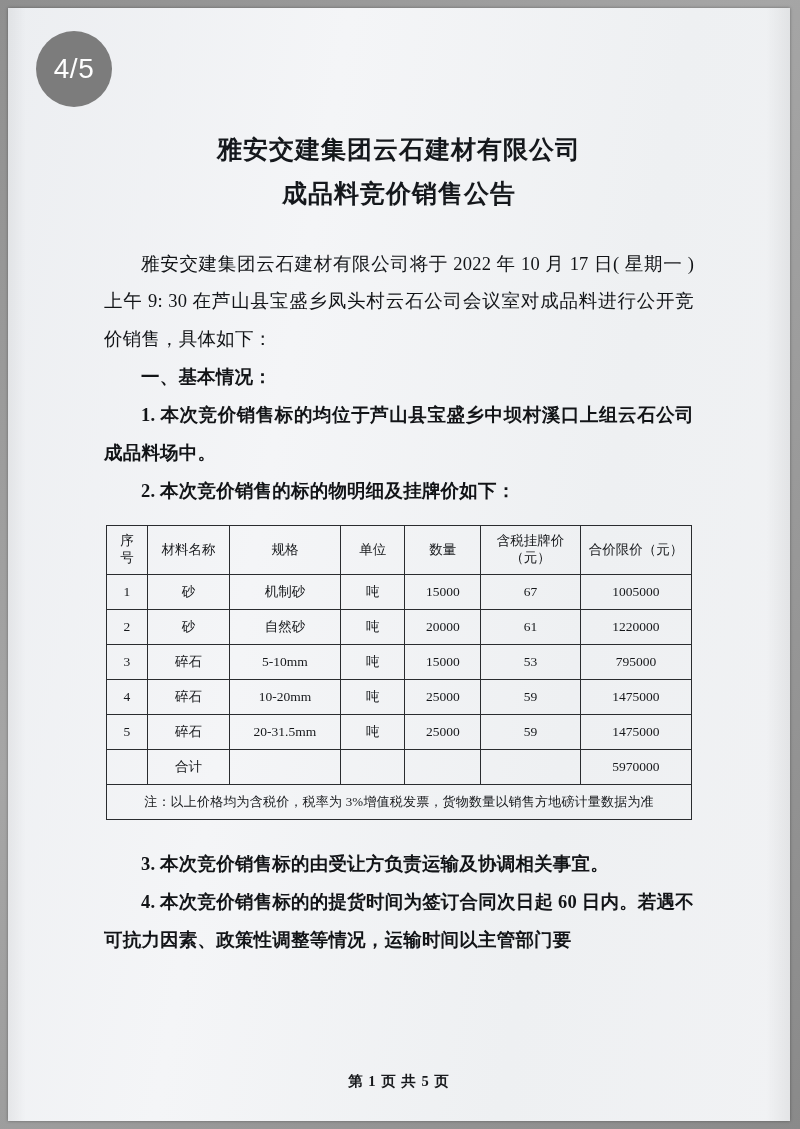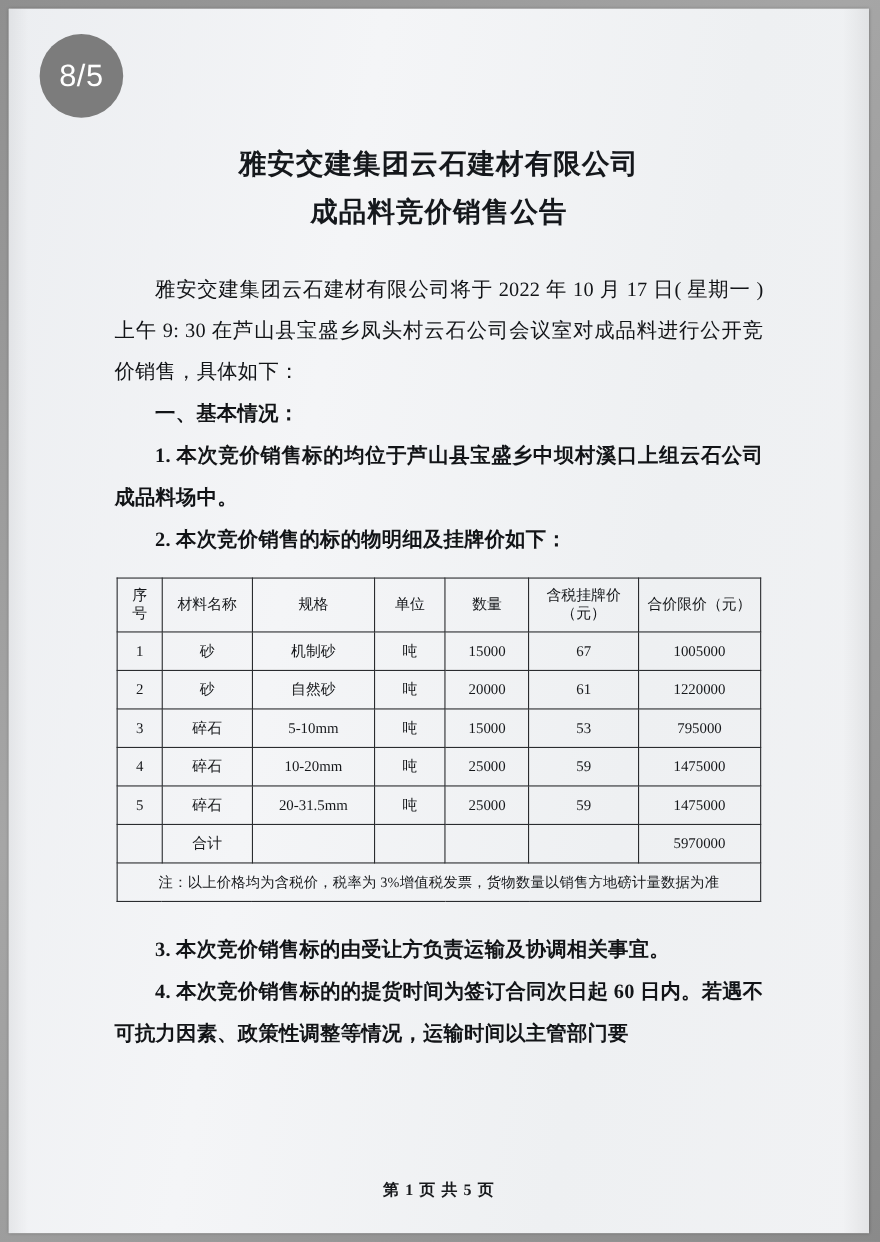--- a/index.html
+++ b/index.html
@@ -140,21 +140,21 @@
     pointer-events: none;
     background: linear-gradient(90deg, rgba(0,0,0,0.05) 0px, rgba(0,0,0,0) 18px, rgba(0,0,0,0) calc(100% - 24px), rgba(0,0,0,0.06) 100%);
   }
 </style>
 </head>
 <body>
 
 <div class="page-wrap">
   <div class="paper">
 
-    <div class="page-badge">8/5</div>
+    <div class="page-badge">4/5</div>
 
     <div class="doc-body">
 
       <div class="title">
         <span>雅安交建集团云石建材有限公司</span>
         <span class="line2">成品料竞价销售公告</span>
       </div>
 
       <p class="para intro">雅安交建集团云石建材有限公司将于 2022 年 10 月 17 日( 星期一 ) 上午 9: 30 在芦山县宝盛乡凤头村云石公司会议室对成品料进行公开竞价销售，具体如下：</p>
 

